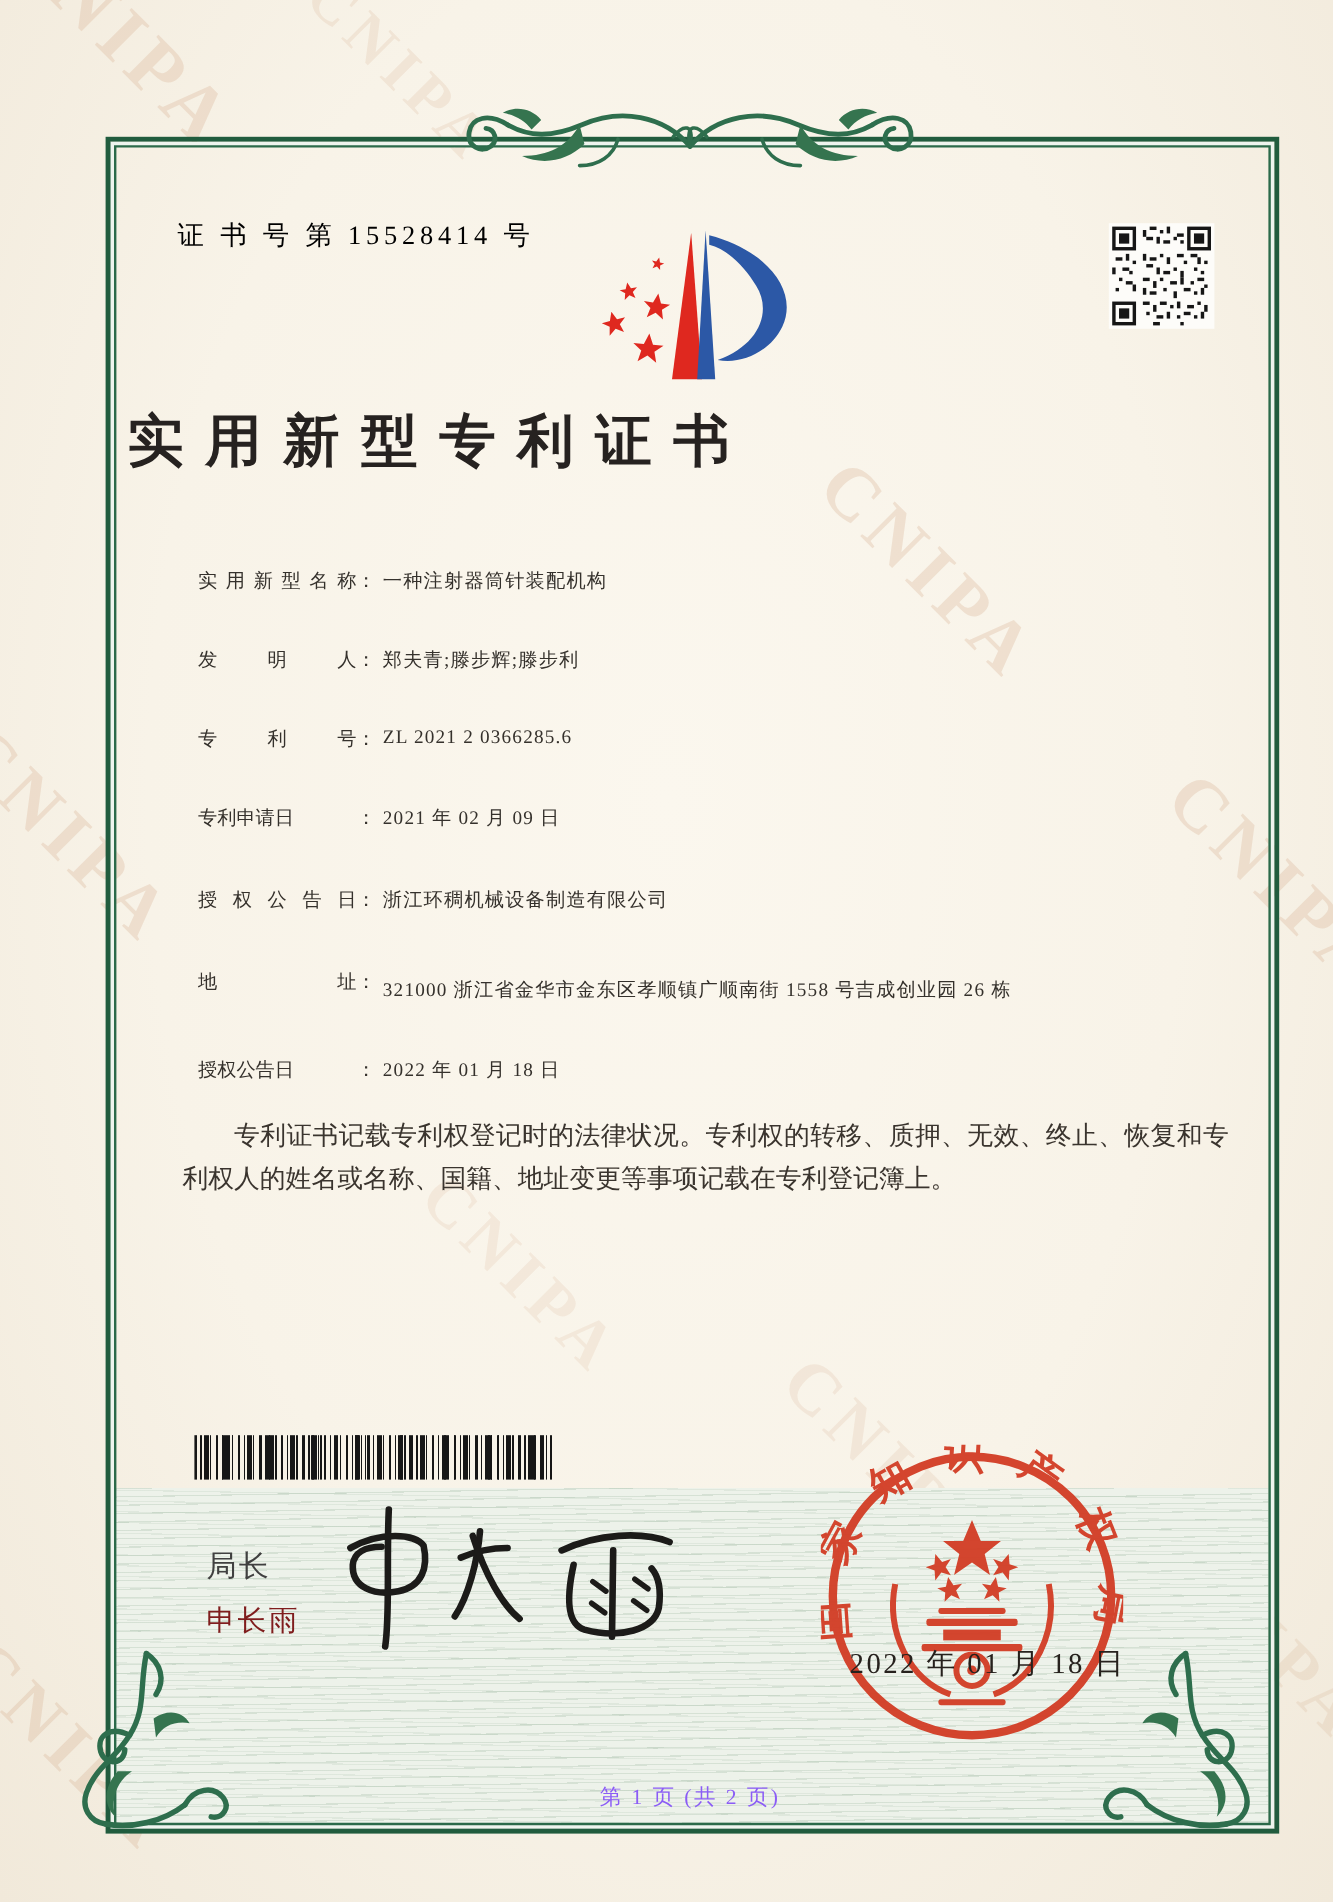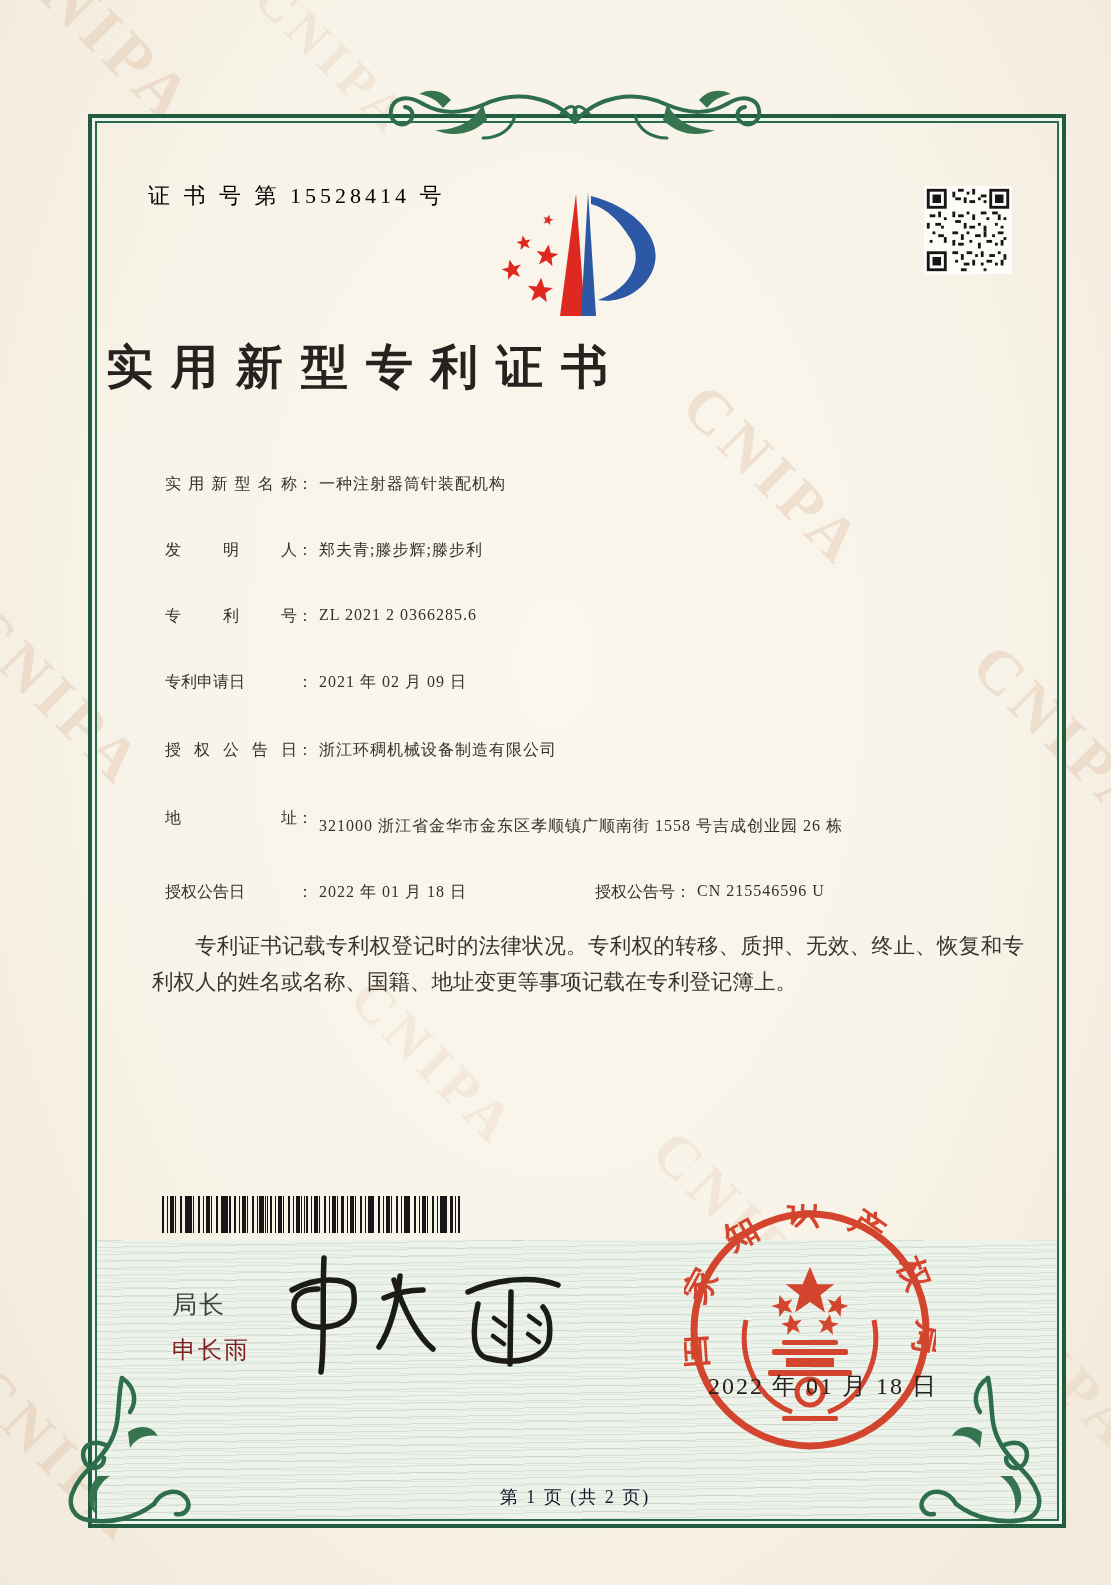--- a/index.html
+++ b/index.html
@@ -51,21 +51,21 @@
   }
   .barcode{
     left:162px;top:1196px;width:298px;height:37px;
     background:
       repeating-linear-gradient(90deg,#161616 0 2px,transparent 2px 5px,#161616 5px 6px,transparent 6px 8px,#161616 8px 12px,transparent 12px 13px,#161616 13px 14px,transparent 14px 18px),
       repeating-linear-gradient(90deg,transparent 0 23px,#161616 23px 26px,transparent 26px 31px,#161616 31px 32px,transparent 32px 37px);
   }
   .officer-title{left:172px;top:1288px;font-size:25px;font-family:"Liberation Sans","DejaVu Sans",sans-serif;color:#404040;letter-spacing:2px;}
   .officer-name{left:172px;top:1334px;font-size:24px;font-family:"Liberation Sans","DejaVu Sans",sans-serif;color:#7f1d1d;letter-spacing:2px;}
   .seal-date{left:708px;top:1370px;font-size:24px;letter-spacing:2px;color:#26211d;z-index:6;}
-  .page-no{left:88px;top:1485px;width:974px;text-align:center;font-size:18px;color:#0f172a;letter-spacing:2px;}
+  .page-no{left:88px;top:1485px;width:974px;text-align:center;font-size:18px;color:#8b5cf6;letter-spacing:2px;}
   .footer-note{left:0;top:1616px;width:1111px;text-align:center;font-size:20px;color:#33302b;letter-spacing:3px;}
   .mirror{transform:scaleX(-1);}
 </style>
 </head>
 <body>
 
 <span class="wm" style="left:-20px;top:-10px;font-size:66px;">CNIPA</span>
 <span class="wm" style="left:235px;top:28px;font-size:52px;opacity:.7;">CNIPA</span>
 <span class="wm" style="left:660px;top:440px;font-size:62px;">CNIPA</span>
 <span class="wm" style="left:-60px;top:660px;font-size:62px;">CNIPA</span>
@@ -244,23 +244,20 @@
 <div class="abs field" style="top:740px;">
   <span class="flabel spread">授权公告日</span><span class="colon">：</span><span class="fvalue">浙江环稠机械设备制造有限公司</span>
 </div>
 <div class="abs field" style="top:808px;">
   <span class="flabel spread">地址</span><span class="colon">：</span><span class="fvalue wrap">321000 浙江省金华市金东区孝顺镇广顺南街 1558 号吉成创业园 26 栋</span>
 </div>
 <div class="abs field" style="top:882px;width:880px;">
   <span>
     <span class="flabel">授权公告日</span><span class="colon">：</span><span class="fvalue">2022 年 01 月 18 日</span>
   </span>
-  <span class="pair2">
-    <span class="flabel" style="width:auto;">授权公告号</span><span class="colon">：</span><span class="fvalue">CN 215546596 U</span>
-  </span>
 </div>
 
 <div class="abs body-text">
   <p>专利证书记载专利权登记时的法律状况。专利权的转移、质押、无效、终止、恢复和专利权人的姓名或名称、国籍、地址变更等事项记载在专利登记簿上。</p>
 </div>
 
 <div class="abs barcode"></div>
 
 <div class="abs officer-title">局长</div>
 <div class="abs officer-name">申长雨</div>

